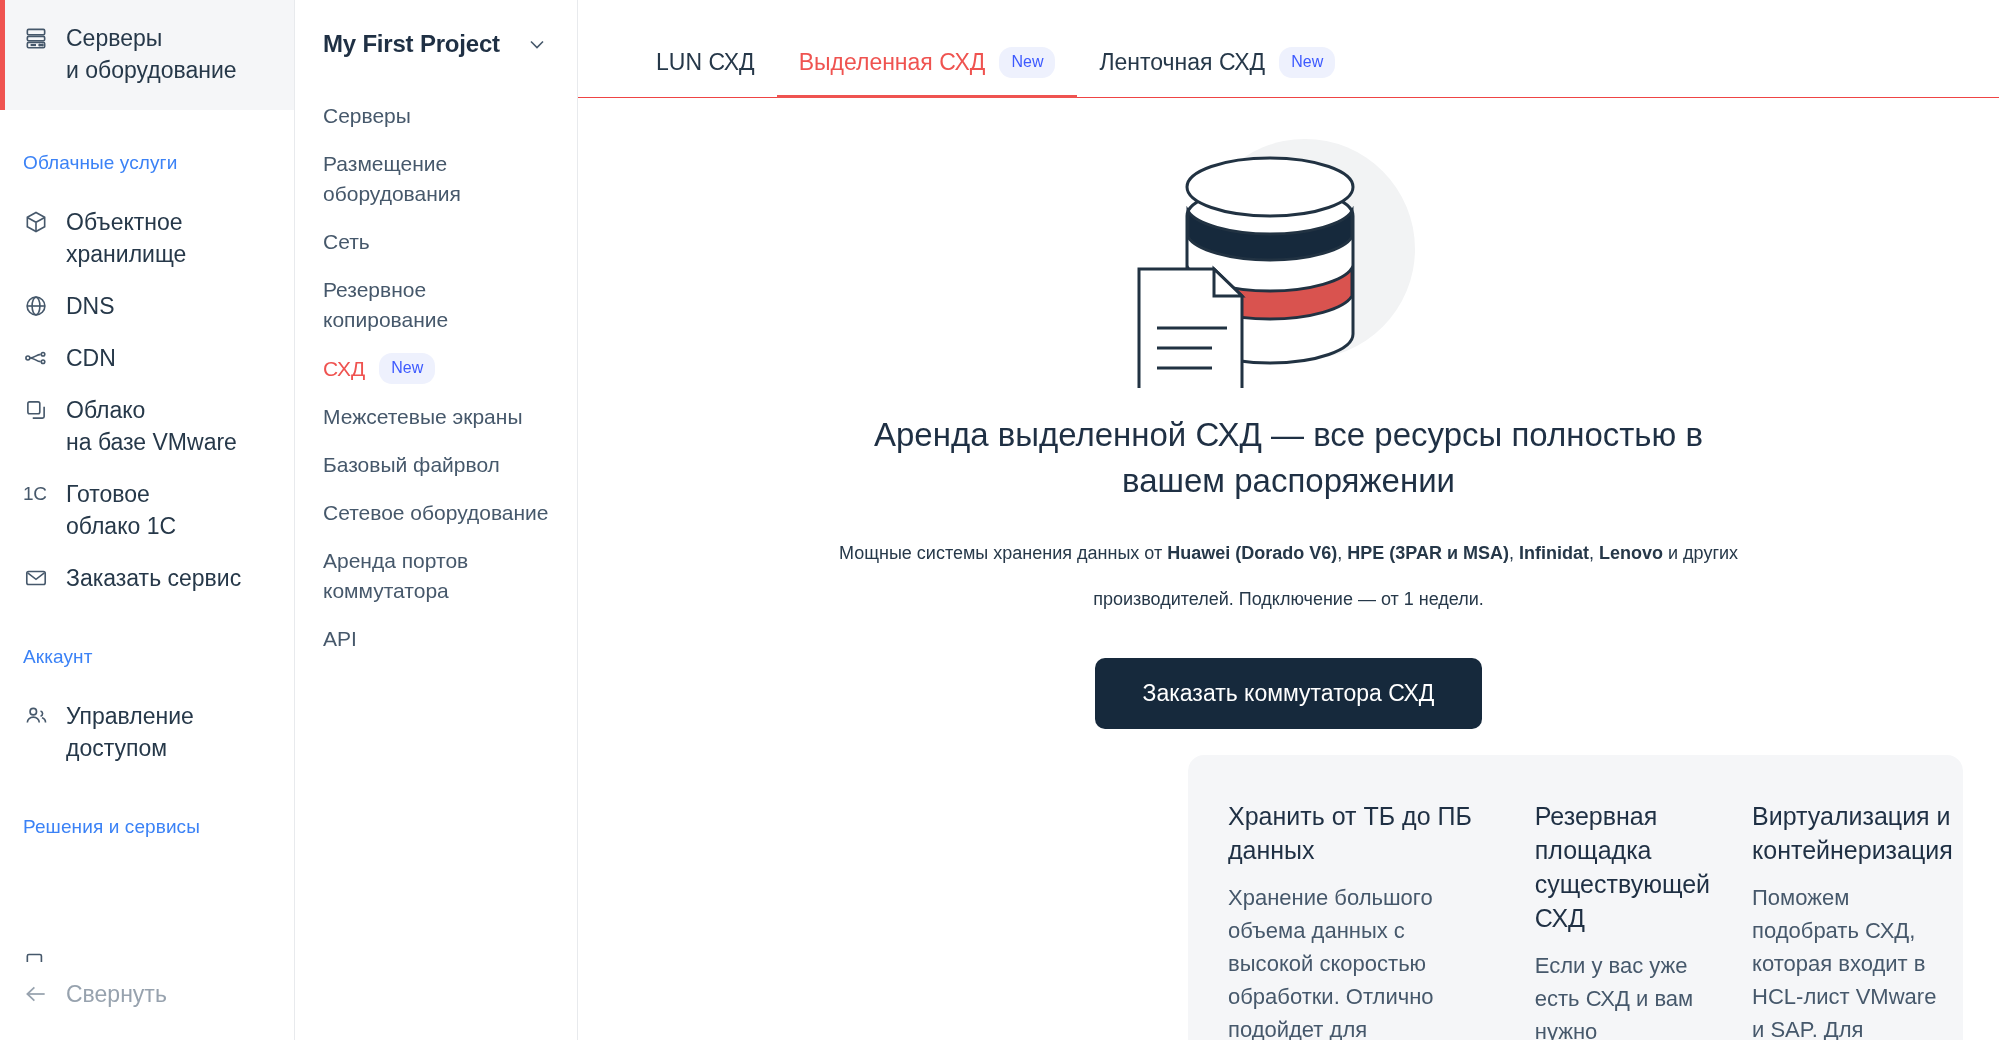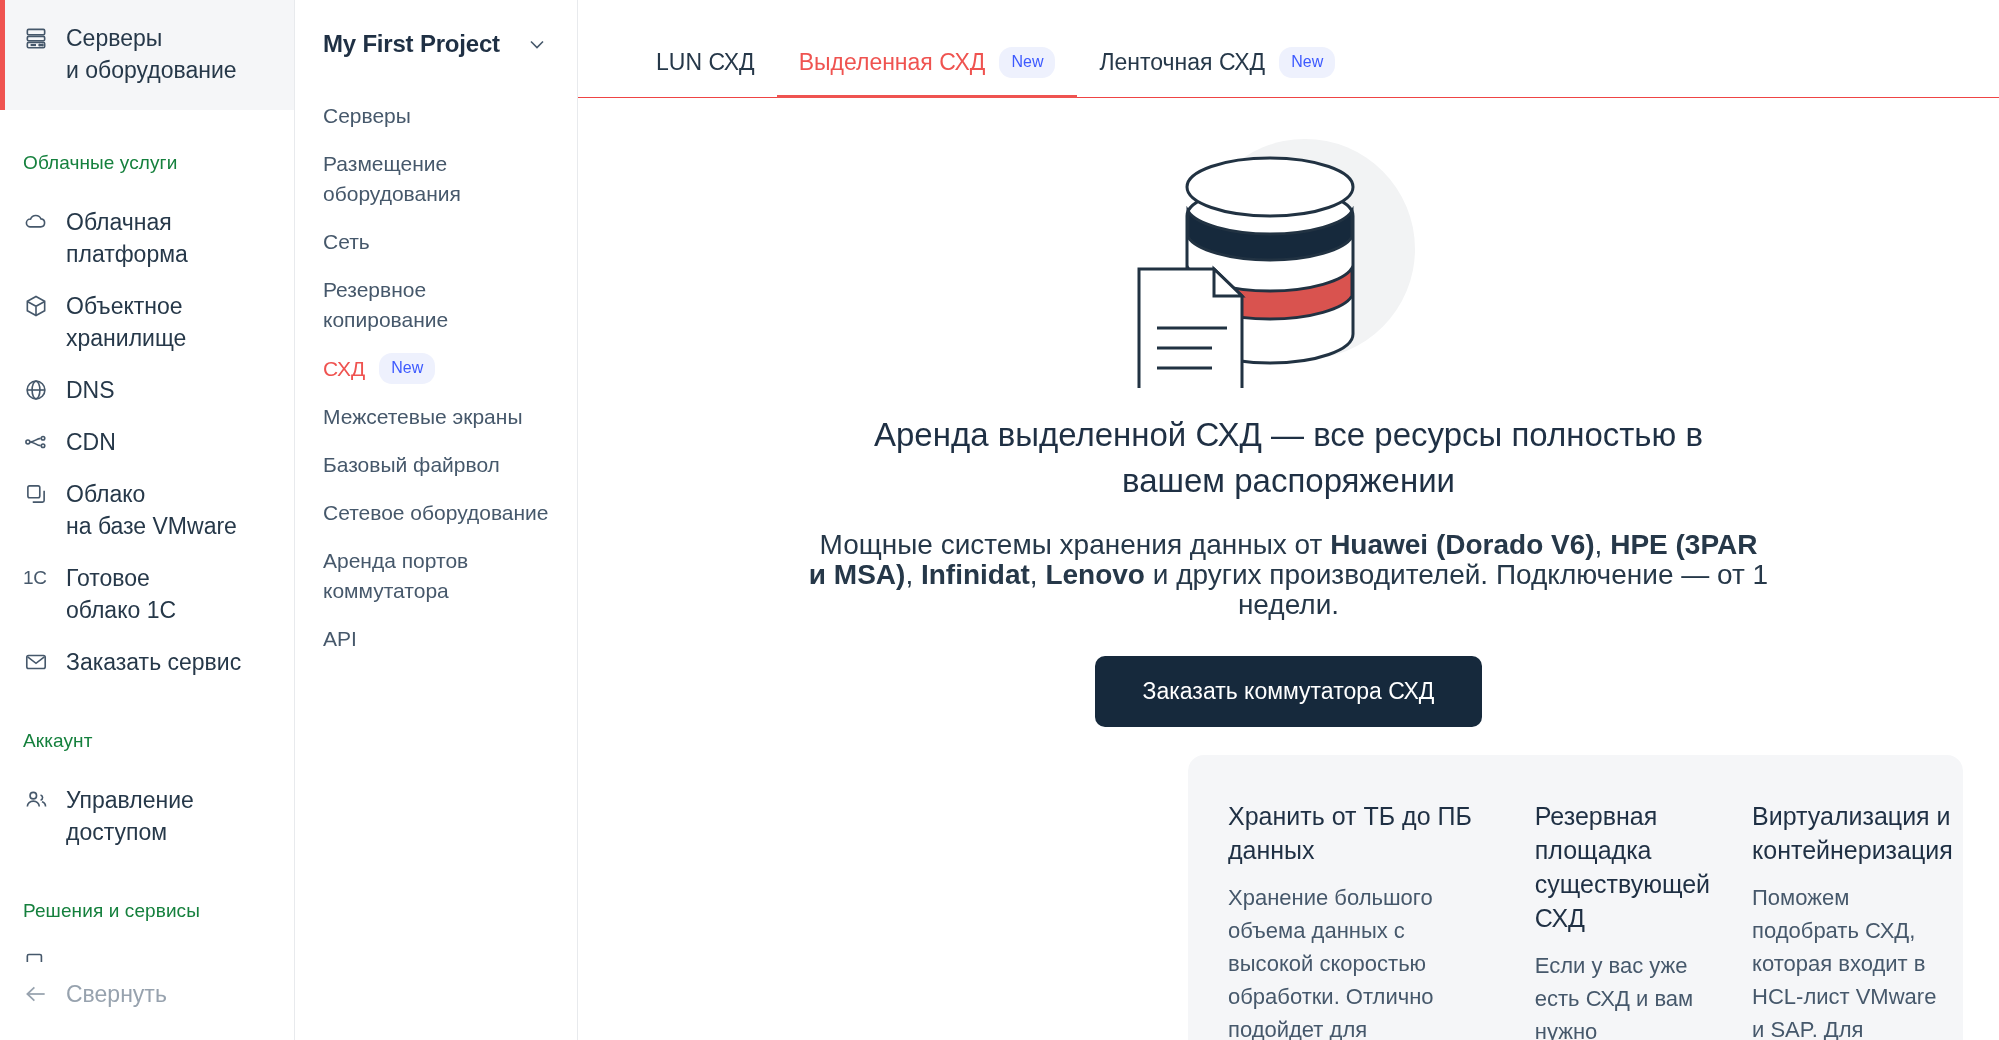--- a/index.html
+++ b/index.html
@@ -40,21 +40,21 @@
     font-size: 23px;
     line-height: 32px;
     color: #263849;
     max-width: 190px;
   }
   .sic { width: 26px; height: 26px; flex: 0 0 26px; margin-top: 3px; color: #46586b; }
   .sic svg { display: block; width: 26px; height: 26px; }
 
   .sect-label {
     font-size: 19px;
-    color: #15803d;
+    color: #3b82f6;
     padding: 0 0 0 23px;
     margin-top: 42px;
     margin-bottom: 22px;
     letter-spacing: .1px;
   }
   .side-item {
     display: flex;
     align-items: flex-start;
     gap: 17px;
     padding: 10px 20px 10px 23px;
@@ -162,22 +162,22 @@
   .illus { display: flex; justify-content: center; }
   .h1 {
     font-size: 33px;
     line-height: 46px;
     color: #1f3044;
     max-width: 900px;
     margin: 24px auto 0;
     font-weight: normal;
   }
   .sub {
-    font-size: 28px;
-    line-height: 30px;
+    font-size: 18px;
+    line-height: 46px;
     color: #263849;
     max-width: 960px;
     margin: 26px auto 0;
     font-weight: normal;
   }
   .sub b { font-weight: bold; }
   .cta {
     display: inline-block;
     background: #16293c;
     color: #ffffff;
@@ -232,28 +232,20 @@
           <line x1="7" y1="18.5" x2="12" y2="18.5" stroke-width="2"></line>
           <circle cx="15.5" cy="18.5" r=".7" fill="currentColor"></circle>
           <circle cx="17.8" cy="18.5" r=".7" fill="currentColor"></circle>
         </svg>
       </span>
       <span class="lbl">Серверы<br>и оборудование</span>
     </div>
 
     <div class="sect-label">Облачные услуги</div>
 
-    <div class="side-item">
-      <span class="sic">
-        <svg viewBox="0 0 24 24" fill="none" stroke="currentColor" stroke-width="1.5">
-          <path d="M6.5 16.5h9.8a3.7 3.7 0 0 0 .3-7.38A5.2 5.2 0 0 0 7 9.3a3.6 3.6 0 0 0-.5 7.2z"></path>
-        </svg>
-      </span>
-      <span class="lbl">Облачная<br>платформа</span>
-    </div>
 
     <div class="side-item">
       <span class="sic">
         <svg viewBox="0 0 24 24" fill="none" stroke="currentColor" stroke-width="1.5">
           <path d="M12 3.2 20 7.6v8.8L12 20.8 4 16.4V7.6z"></path>
           <path d="M12 12.2 20 7.8M12 12.2 4 7.8M12 12.2v8.4"></path>
         </svg>
       </span>
       <span class="lbl">Объектное<br>хранилище</span>
     </div>

